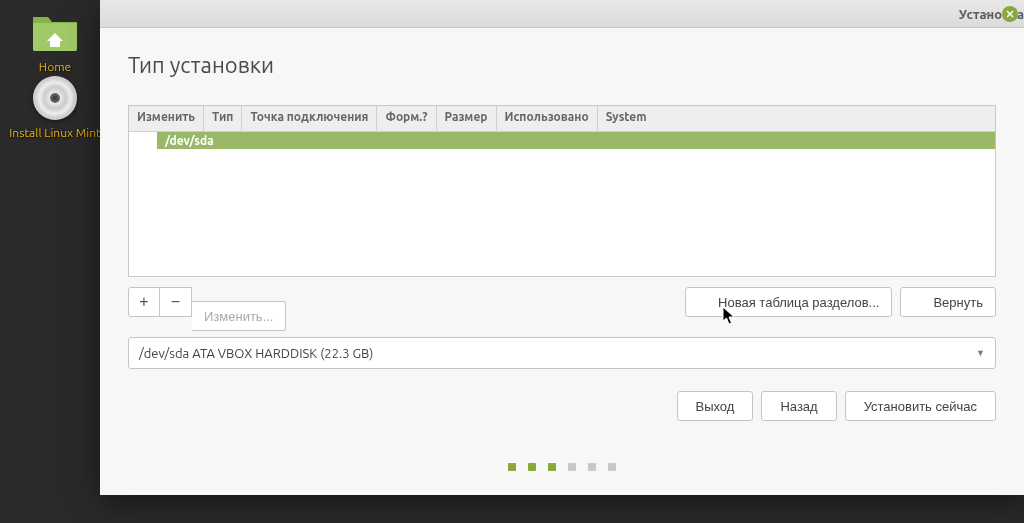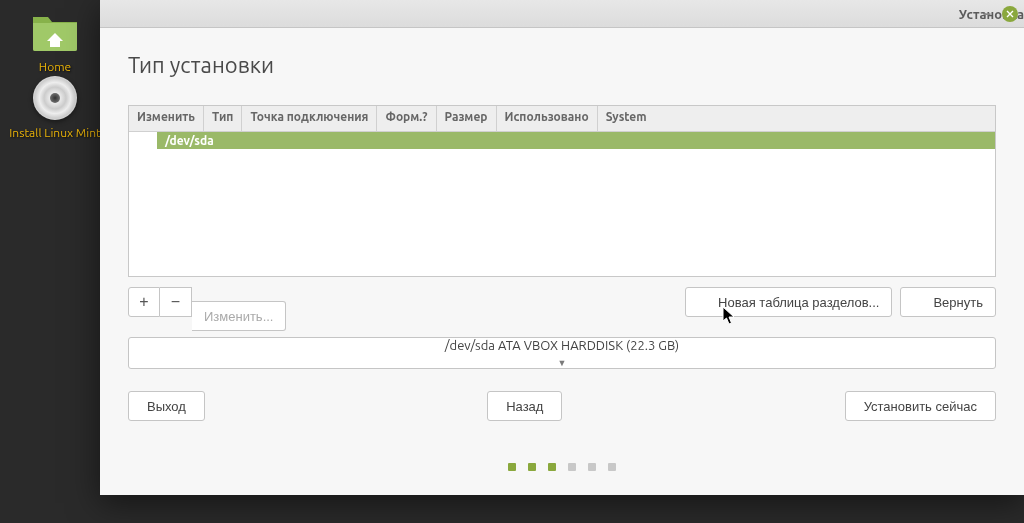--- a/index.html
+++ b/index.html
@@ -196,35 +196,35 @@
       margin-top: 6px;
       border: 1px solid #c5c5c5;
       background: #fff;
       border-radius: 3px;
       height: 32px;
       display: flex;
       align-items: center;
       padding: 0 10px;
       cursor: pointer;
       position: relative;
-      flex-direction: column;
     }
     .dropdown .value {
       flex: 1;
       font-size: 13px;
       color: #444;
     }
     .dropdown .arrow {
       color: #7a7a7a;
       font-size: 9px;
     }
     .nav-buttons {
       display: flex;
-      justify-content: space-between;
+      justify-content: flex-end;
       margin-top: 22px;
+      gap: 8px;
     }
     .nav-buttons .btn {
       min-width: 70px;
       padding: 6px 18px;
       border-radius: 3px;
     }
     .dots {
       position: absolute;
       bottom: 24px;
       left: 50%;

